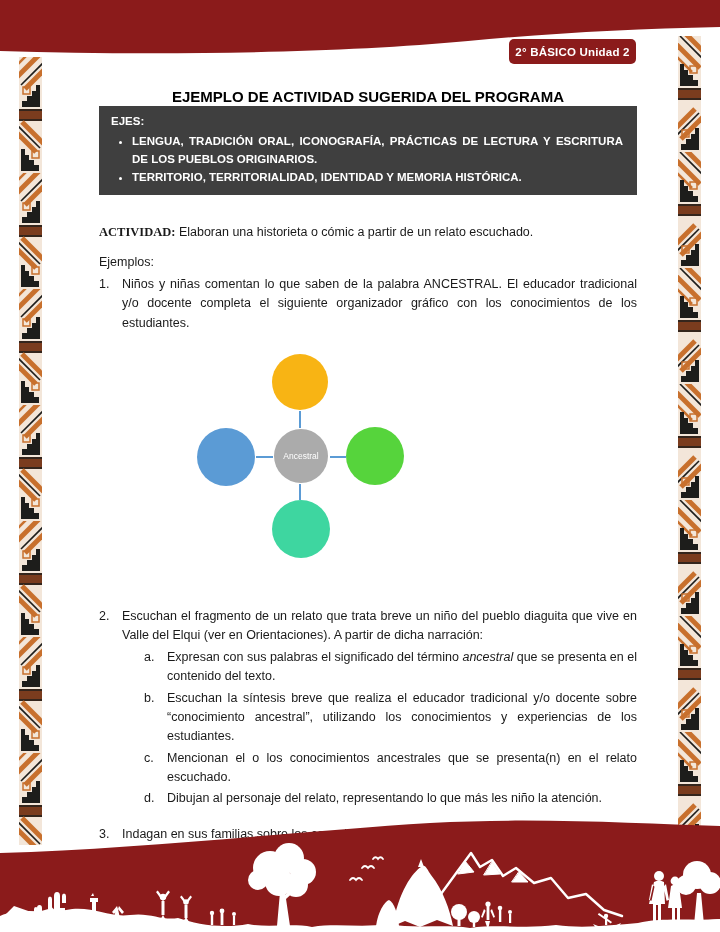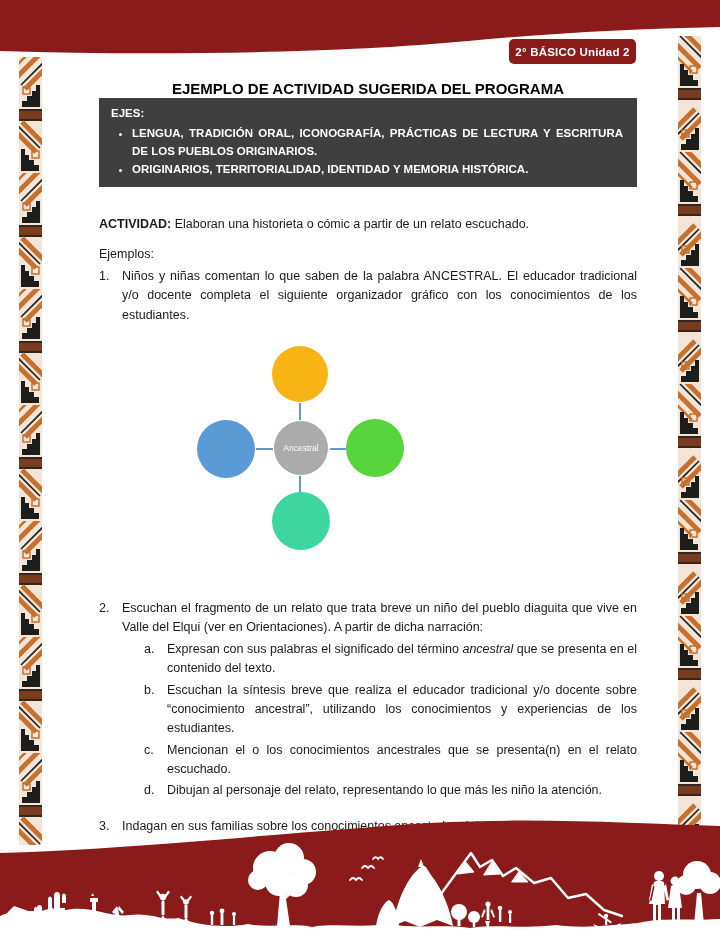--- a/index.html
+++ b/index.html
@@ -8,28 +8,28 @@
   
   .top-band{position:absolute;top:0;left:0;width:720px;height:70px;pointer-events:none;}
   .unit-badge{position:absolute;left:509px;top:39px;width:127px;height:25px;background:#8B1B1B;
               border-radius:5px;color:#fff;font-size:11.5px;font-weight:bold;
               display:flex;align-items:center;justify-content:center;letter-spacing:.2px;}
   
   .strip{position:absolute;}
   .strip-left{left:19px;top:57px;}
   .strip-right{left:678px;top:36px;}
   
-  .content{position:absolute;left:99px;top:80px;width:538px;}
+  .content{position:absolute;left:99px;top:88px;width:538px;}
   .page-title{margin:0;font-size:15px;line-height:18px;font-weight:bold;text-align:center;color:#000;}
   .ejes-box{margin-top:0;background:#3F3F3F;color:#ffffff;padding:7px 14px 9px 12px;
             font-size:11.5px;font-weight:bold;line-height:1.5;}
   .ejes-box ul{margin:3px 0 0 0;padding-left:21px;}
   .ejes-box li{margin-top:1px;text-align:justify;}
   .actividad{margin-top:28px;font-size:12.5px;line-height:1.55;}
-  .actividad b{font-weight:bold;}
+  .actividad b{font-weight:bold;font-family:Liberation Serif, serif;}
   .ejemplos-heading{font-size:12.5px;}
   .li-row{display:flex;margin-top:6px;font-size:12.5px;line-height:1.55;}
   .li-num{flex:none;width:23px;}
   .li-body{flex:1;text-align:justify;}
   .sub-row{display:flex;margin-left:45px;margin-top:2px;font-size:12.5px;line-height:1.55;}
   .li-letter{flex:none;width:23px;}
   .em{font-style:italic;}
   
   .diagram{position:relative;height:246px;margin-top:0;}
   .node{position:absolute;border-radius:50%;}
@@ -113,21 +113,21 @@
   </svg>
 
   <div class="content">
 
     <h1 class="page-title">EJEMPLO DE ACTIVIDAD SUGERIDA DEL PROGRAMA</h1>
 
     <div class="ejes-box">
       <div>EJES:</div>
       <ul>
         <li>LENGUA, TRADICIÓN ORAL, ICONOGRAFÍA, PRÁCTICAS DE LECTURA Y ESCRITURA DE LOS PUEBLOS ORIGINARIOS.</li>
-        <li>ORIGINARIOS, TERRITORIALIDAD, IDENTIDAD Y MEMORIA HISTÓRICA.</li>
+        <li>TERRITORIO, TERRITORIALIDAD, IDENTIDAD Y MEMORIA HISTÓRICA.</li>
       </ul>
     </div>
 
     <p class="actividad"><b>ACTIVIDAD:</b><span> Elaboran una historieta o cómic a partir de un relato escuchado.</span></p>
 
     <div class="ejemplos-heading">Ejemplos:</div>
 
     <div class="li-row">
       <span class="li-num">1.</span>
       <span class="li-body">Niños y niñas comentan lo que saben de la palabra ANCESTRAL. El educador tradicional y/o docente completa el siguiente organizador gráfico con los conocimientos de los estudiantes.</span>

